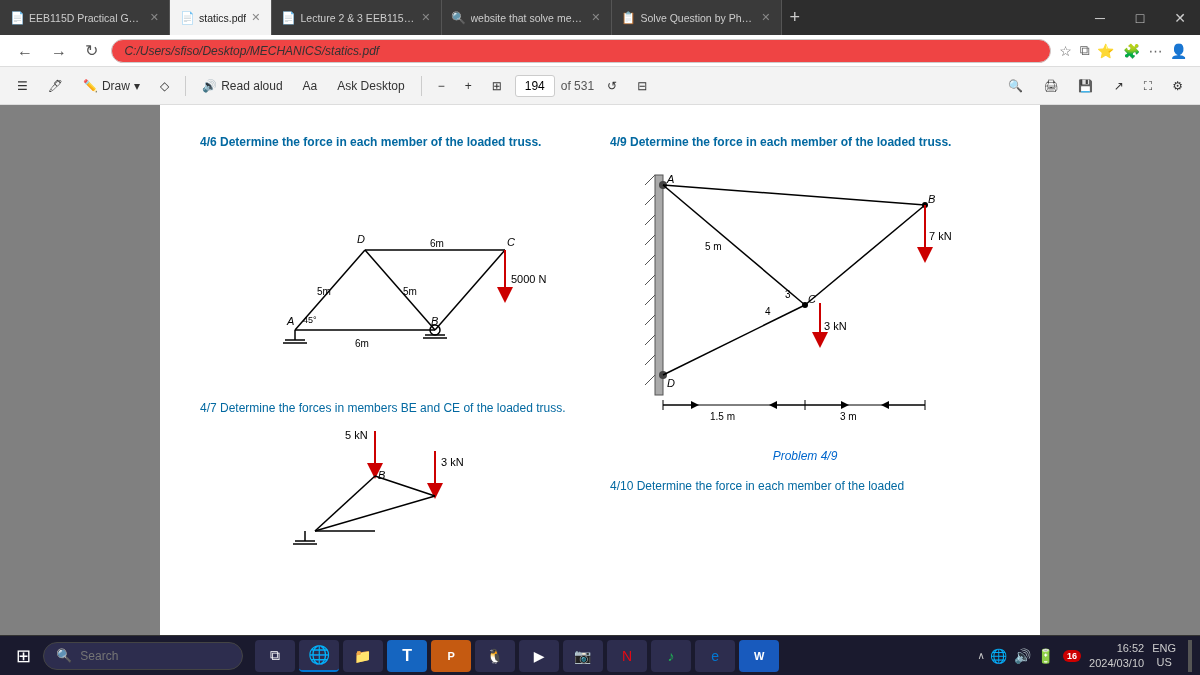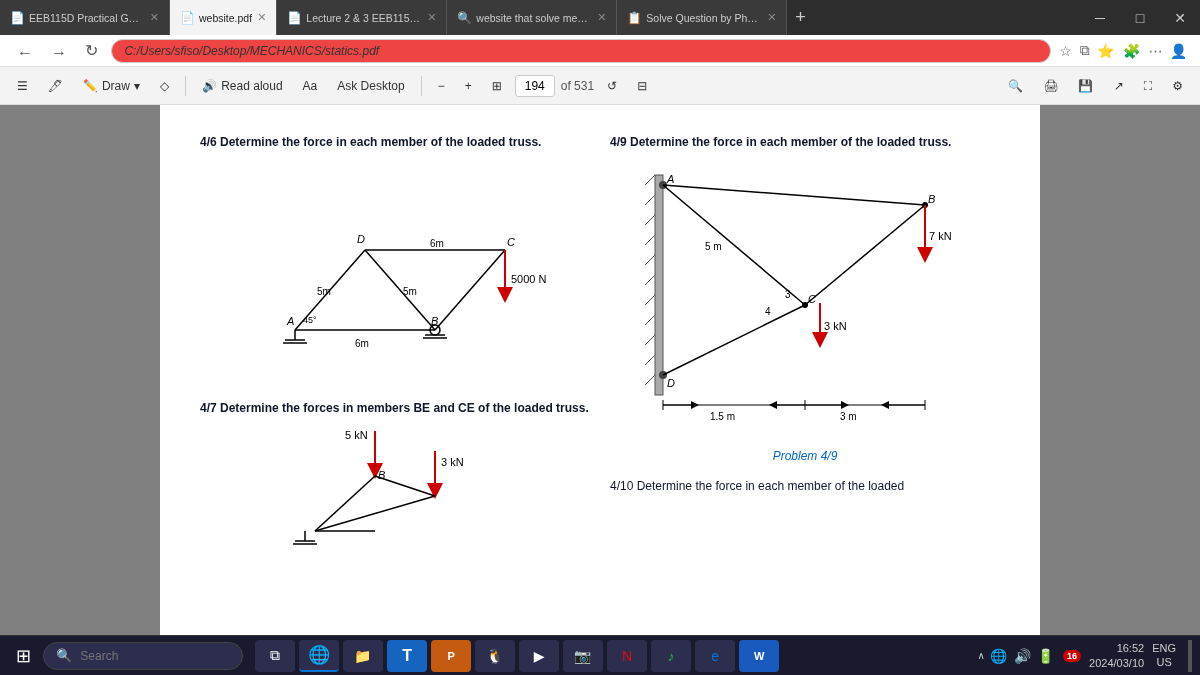--- a/index.html
+++ b/index.html
@@ -17,21 +17,21 @@
     .toolbar-sep { width: 1px; height: 20px; background: #ccc; margin: 0 3px; }
     .page-input { width: 40px; height: 22px; border: 1px solid #ccc; border-radius: 3px; text-align: center; font-size: 12px; }
     .page-total { font-size: 12px; color: #555; }
     .toolbar-right { margin-left: auto; display: flex; gap: 6px; align-items: center; }
 
     
     .pdf-content { background: #808080; height: calc(675px - 35px - 32px - 38px - 40px); display: flex; justify-content: center; overflow: hidden; }
     .pdf-page { background: #fff; width: 880px; height: 100%; padding: 30px 40px; overflow: hidden; display: flex; flex-direction: row; gap: 20px; }
 
     .pdf-column { flex: 1; display: flex; flex-direction: column; gap: 16px; }
-    .problem-title { font-size: 13px; font-weight: bold; color: #0f172a; margin-bottom: 6px; }
+    .problem-title { font-size: 13px; font-weight: bold; color: #0369a1; margin-bottom: 6px; }
     .problem-label { font-size: 12px; color: #0066cc; font-style: italic; text-align: center; margin-top: 4px; }
 
     
     .truss-diagram { display: flex; justify-content: center; align-items: center; }
     svg text { font-family: Arial, sans-serif; }
 
     
     .taskbar { background: #1a1a2e; height: 40px; display: flex; align-items: center; padding: 0 8px; gap: 4px; border-top: 1px solid #333; }
     .start-btn { background: none; border: none; color: white; font-size: 18px; cursor: pointer; padding: 4px 8px; }
     .taskbar-search { background: #2d2d4e; border: 1px solid #444; border-radius: 16px; height: 28px; display: flex; align-items: center; padding: 0 12px; gap: 8px; min-width: 200px; }
@@ -59,21 +59,21 @@
 <body>
 
 <div class="tab-strip">
   <div class="browser-tab">
     <span class="tab-favicon">📄</span>
     <span class="tab-text">EEB115D Practical Guide-2</span>
     <span class="tab-x">✕</span>
   </div>
   <div class="browser-tab active">
     <span class="tab-favicon">📄</span>
-    <span class="tab-text">website.pdf</span>
+    <span class="tab-text">statics.pdf</span>
     <span class="tab-x">✕</span>
   </div>
   <div class="browser-tab">
     <span class="tab-favicon">📄</span>
     <span class="tab-text">Lecture 2 &amp; 3 EEB115D Se</span>
     <span class="tab-x">✕</span>
   </div>
   <div class="browser-tab">
     <span class="tab-favicon">🔍</span>
     <span class="tab-text">website that solve mecha</span>
@@ -190,21 +190,21 @@
               </marker>
               <marker id="arrowBlack" markerWidth="8" markerHeight="8" refX="4" refY="4" orient="auto">
                 <path d="M0,0 L8,4 L0,8 Z" fill="#000"></path>
               </marker>
             </defs>
           </svg>
         </div>
       </div>
 
       <div>
-        <p class="problem-title" style="font-size:12px; font-weight:bold;">4/7  Determine the forces in members BE and CE of the loaded truss.</p>
+        <p class="problem-title" style="font-size:12px; font-weight:normal;">4/7  Determine the forces in members BE and CE of the loaded truss.</p>
         <div class="truss-diagram">
           <svg width="220" height="130" viewBox="0 0 220 130">
 
             <line x1="90" y1="10" x2="90" y2="50" stroke="#cc0000" stroke-width="2" marker-end="url(#arrowRed2)"></line>
             <text x="60" y="18" font-size="11">5 kN</text>
 
             <text x="93" y="58" font-size="11" font-style="italic">B</text>
 
             <line x1="150" y1="30" x2="150" y2="70" stroke="#cc0000" stroke-width="2" marker-end="url(#arrowRed2)"></line>
             <text x="156" y="45" font-size="11">3 kN</text>

